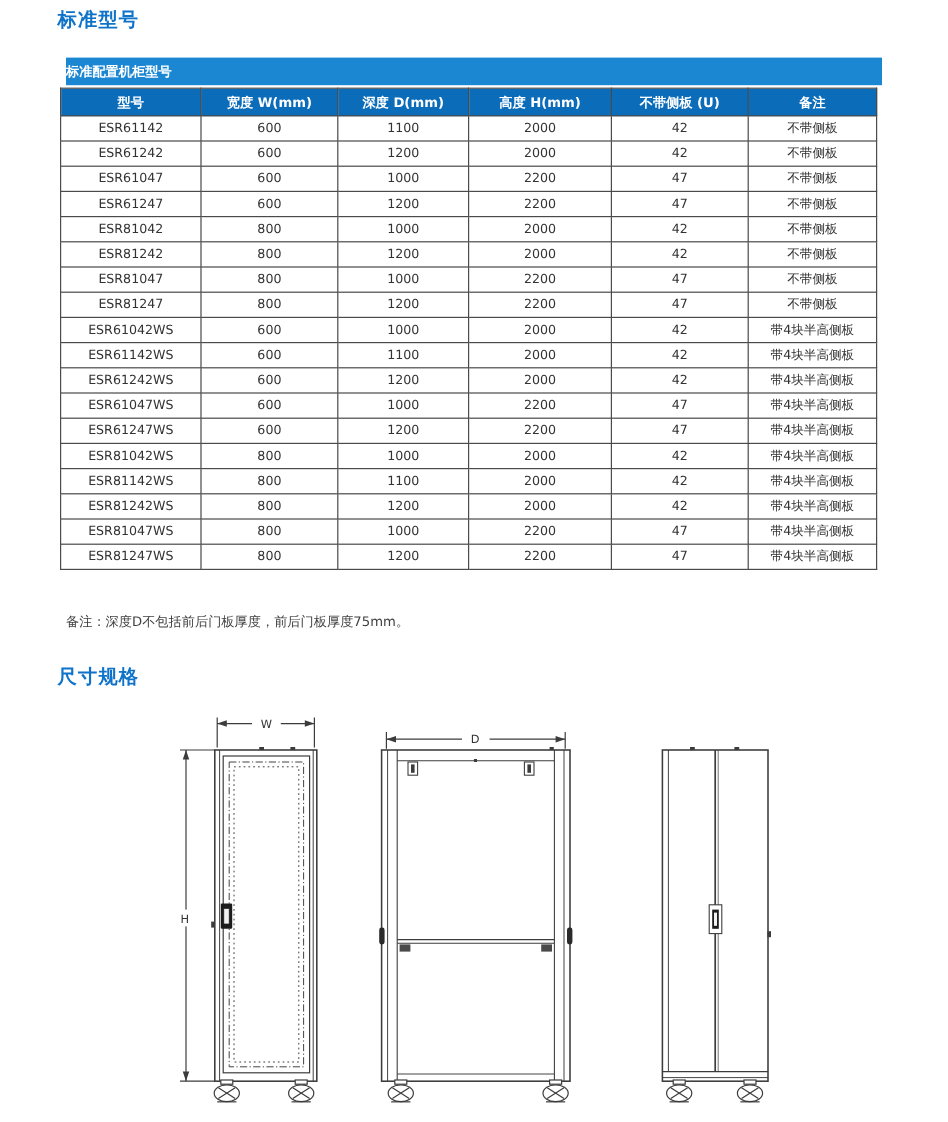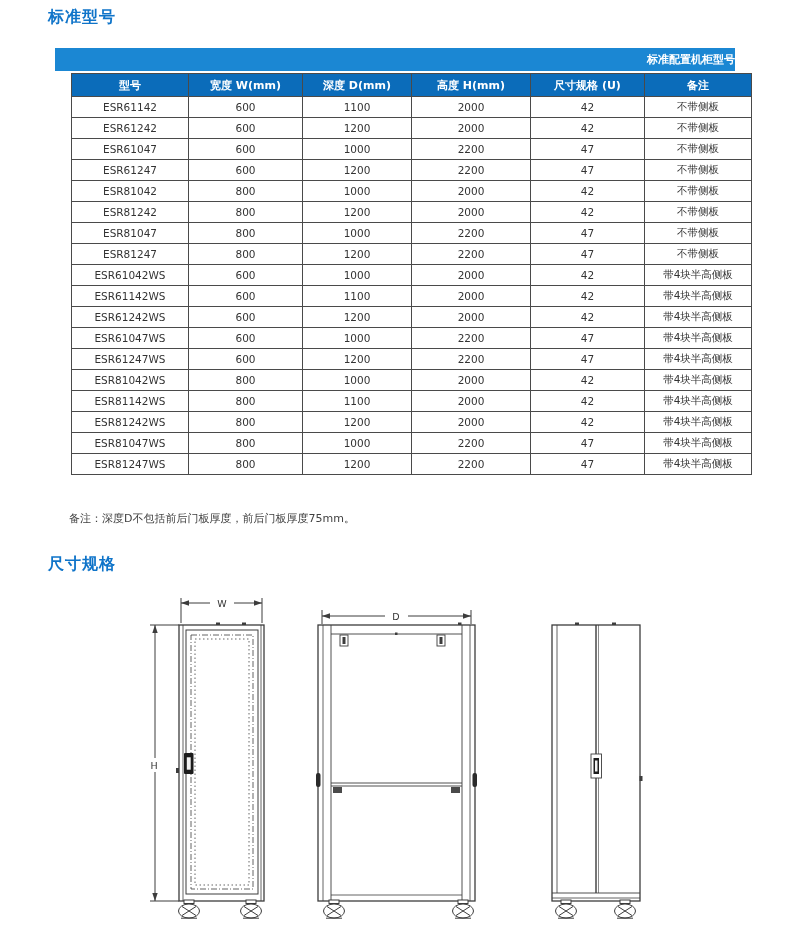--- a/index.html
+++ b/index.html
@@ -20,41 +20,41 @@
   .section-heading{
     position:absolute;left:48px;margin:0;
     font-size:16px;font-weight:bold;color:var(--heading_text);
     letter-spacing:1px;
   }
   #heading-models{top:7px;}
   #heading-dimensions{top:554px;}
   .table-title{
     position:absolute;left:55px;top:48px;width:680px;height:23px;
     background:var(--table_title_bg);color:#ffffff;
-    font-size:11px;font-weight:bold;line-height:23px;text-align:right;
+    font-size:11px;font-weight:bold;line-height:23px;text-align:left;
     box-sizing:border-box;
   }
   table.spec{
-    position:absolute;left:71px;top:73px;width:680px;
+    position:absolute;left:50px;top:73px;width:680px;
     border-collapse:collapse;table-layout:fixed;
   }
   table.spec th{
     background:var(--table_header_bg);color:#ffffff;
     font-size:11px;font-weight:bold;height:22px;
     border:1px solid var(--table_border);text-align:center;padding:0;
   }
   table.spec td{
     height:20px;font-size:10.5px;color:var(--cell_text);
     border:1px solid var(--table_border);text-align:center;padding:0;
     background:#ffffff;white-space:nowrap;
   }
   col.c0{width:117px}col.c1{width:114px}col.c2{width:109px}
   col.c3{width:119px}col.c4{width:114px}col.c5{width:107px}
   .note{
-    position:absolute;left:69px;top:511px;
+    position:absolute;left:55px;top:511px;
     font-size:11px;color:#3f3f3f;
   }
   svg.drawing{position:absolute;left:0;top:590px;}
   svg.drawing text{font-size:9.5px;fill:#333;font-family:"DejaVu Sans","Liberation Sans",sans-serif;}
 </style>
 </head>
 <body>
 
 <div class="page">
 
@@ -70,21 +70,21 @@
       <col class="c3">
         <col class="c4">
         <col class="c5">
     </colgroup>
     <thead>
       <tr>
           <th>型号</th>
           <th>宽度 W(mm)</th>
           <th>深度 D(mm)</th>
           <th>高度 H(mm)</th>
-          <th>尺寸规格 (U)</th>
+          <th>不带侧板 (U)</th>
           <th>备注</th>
         </tr>
     </thead>
     <tbody>
         <tr>
           <td>ESR61142</td>
           <td>600</td>
           <td>1100</td>
           <td>2000</td>
           <td>42</td>

